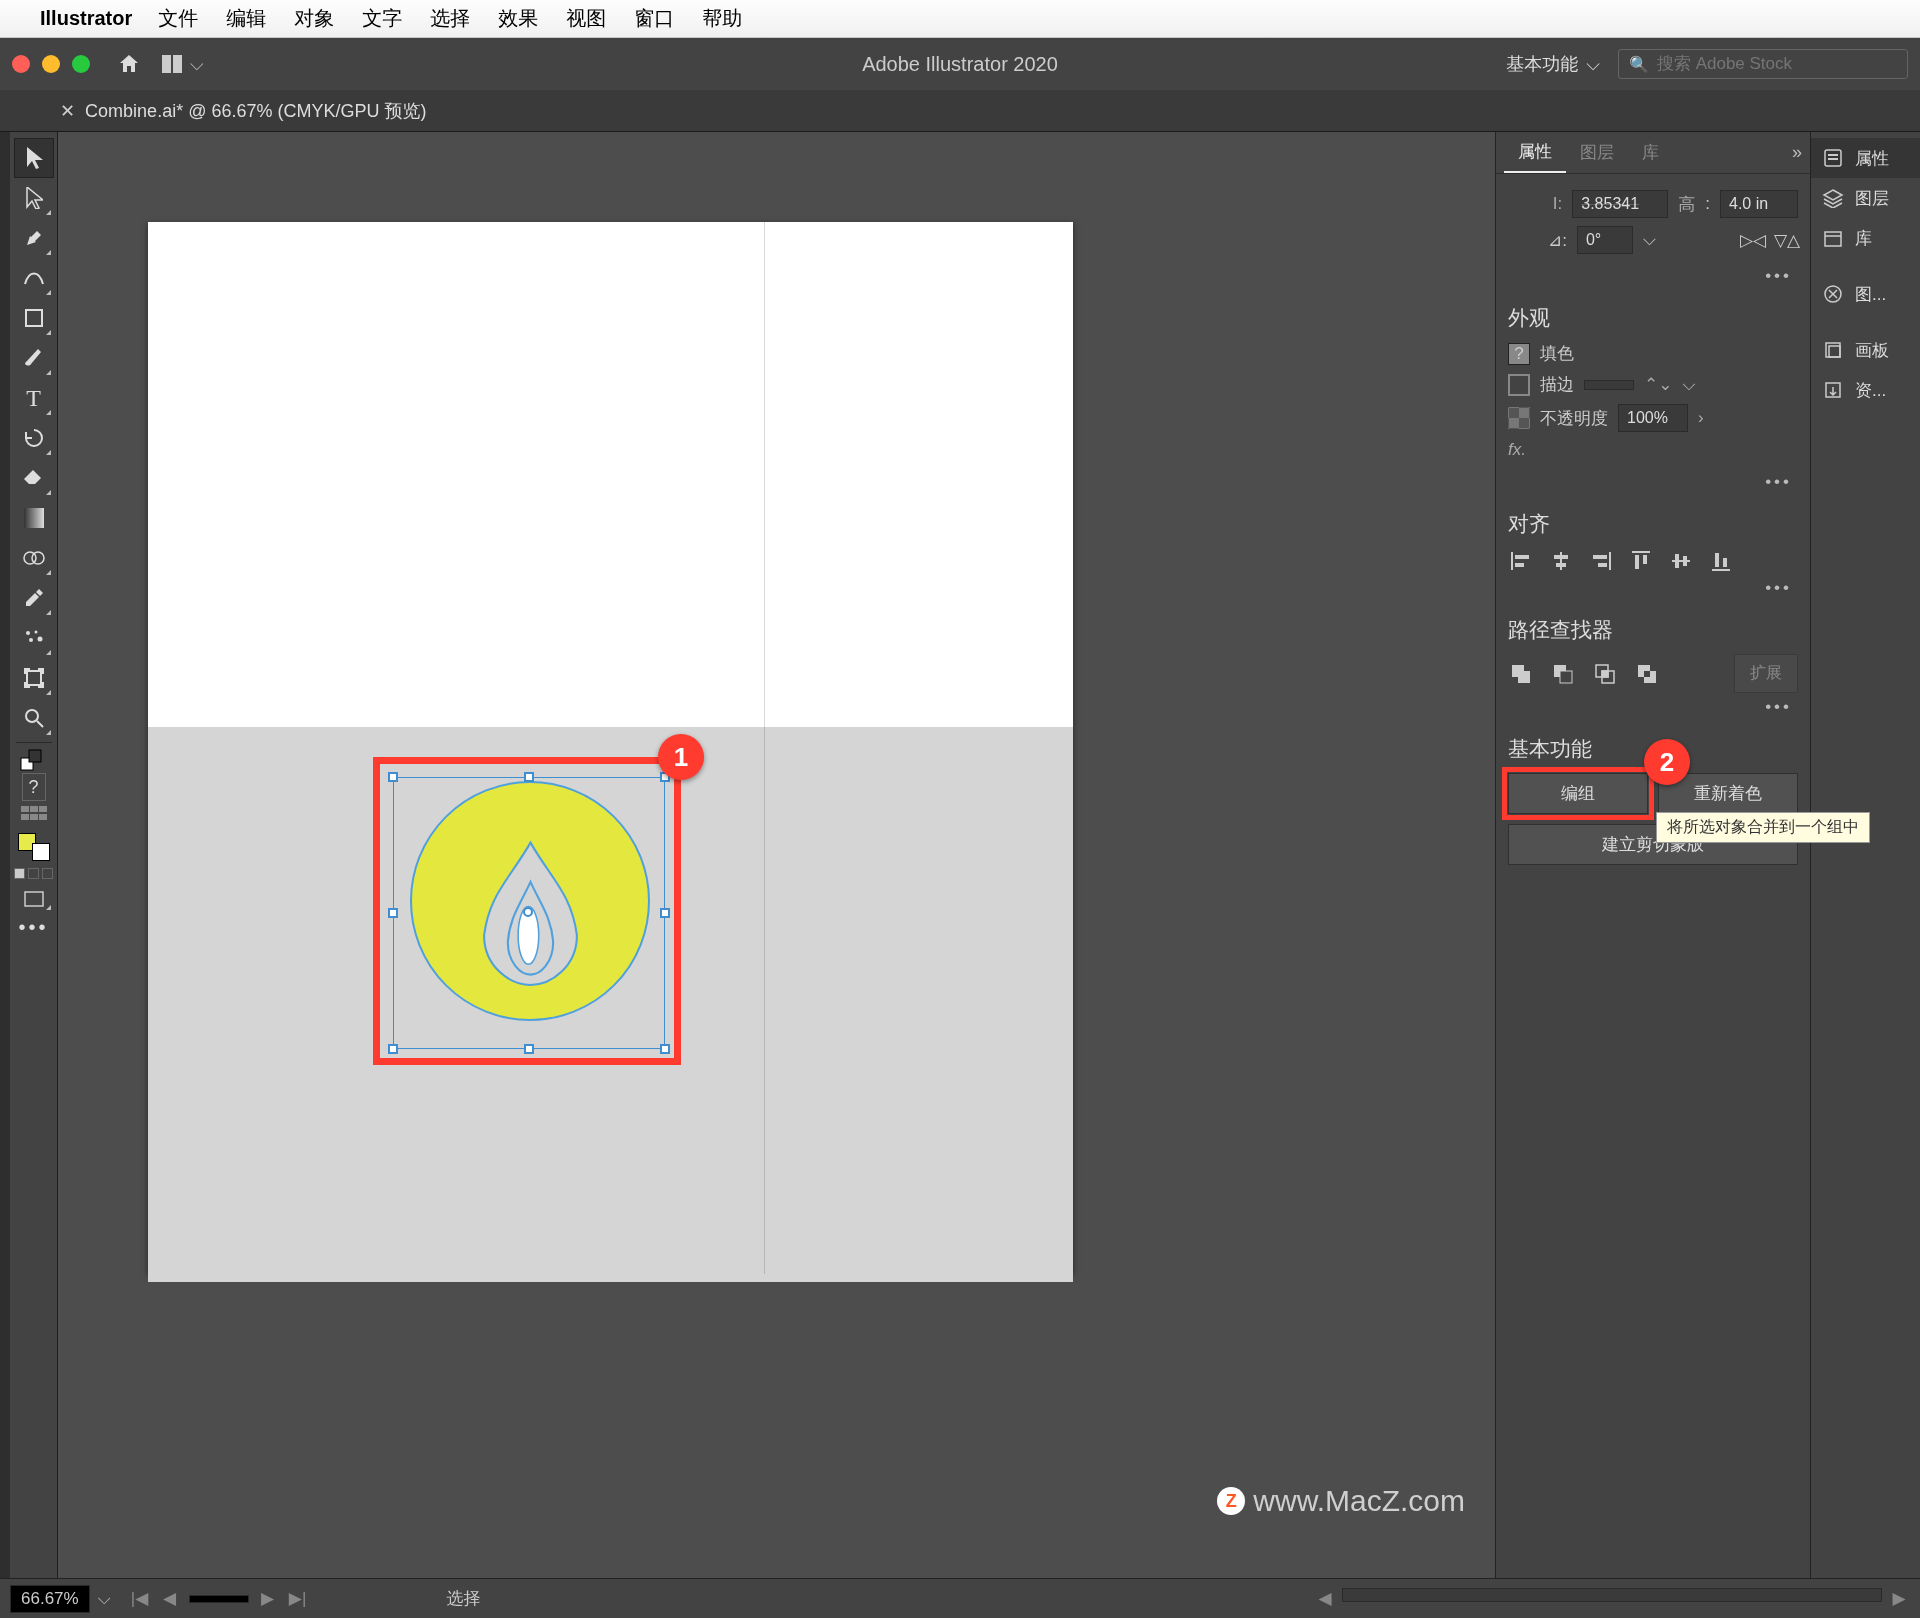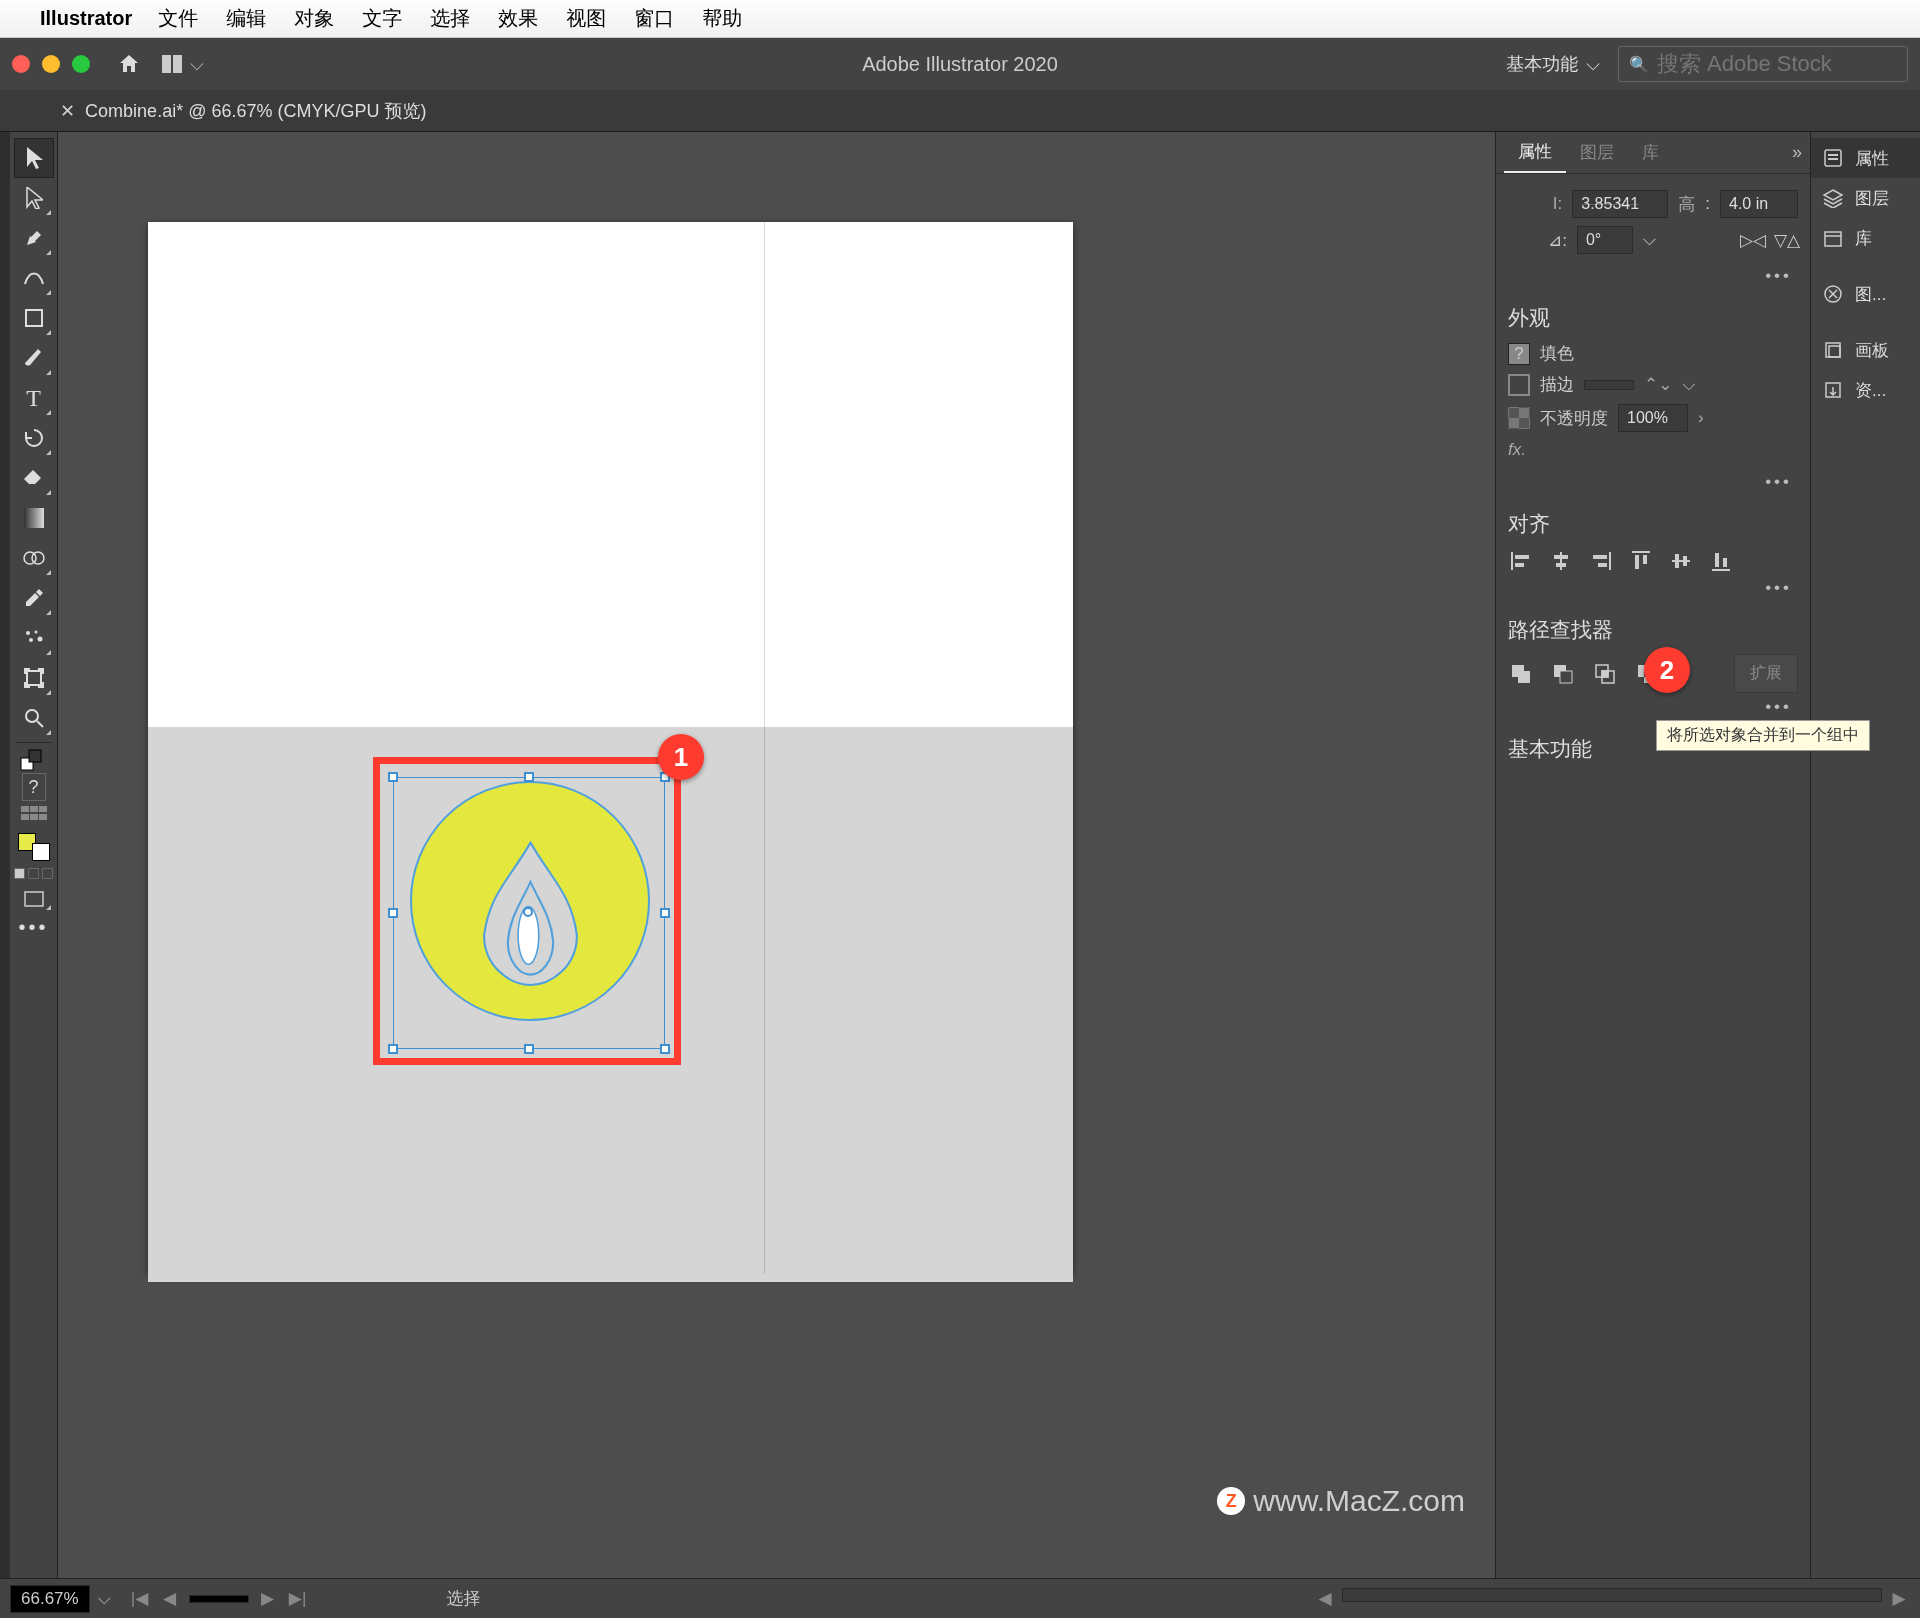--- a/index.html
+++ b/index.html
@@ -17,21 +17,21 @@
   .traffic { display: flex; gap: 12px; margin-right: 24px; }
   .traffic span { width: 18px; height: 18px; border-radius: 50%; display: inline-block; }
   .tl-close { background: #ff5f56; }
   .tl-min { background: #ffbd2e; }
   .tl-max { background: #27c93f; }
   .home-icon { width: 30px; height: 30px; color: #ddd; margin-right: 18px; display:flex; align-items:center; justify-content:center; }
   .layout-toggle { color:#ddd; margin-right:auto; display:flex; align-items:center; gap:6px;}
   .title-center { position:absolute; left:50%; transform:translateX(-50%); color:#ccc; font-size:20px;}
   .workspace-dd { display:flex; align-items:center; gap:8px; color:#ddd; margin-left:auto; margin-right:18px; font-size:18px;}
   .stock-search { display:flex; align-items:center; background:#4b4b4b00; border:1px solid #646464; border-radius:3px; padding:4px 10px; color:#999; width:290px;}
-  .stock-search input { background:transparent; border:none; color:#fde047; font-size:22px; outline:none; width:100%;}
+  .stock-search input { background:transparent; border:none; color:#fde047; font-size:17px; outline:none; width:100%;}
   .stock-search .search-ic { margin-right:8px; color:#bbb; font-size:16px;}
 
   
   .doc-tab-strip { height: 42px; background: #3a3a3a; display:flex; align-items:center; padding-left:60px; color:#ddd; font-size:18px; border-bottom:1px solid #1b1b1b;}
   .doc-tab-strip .close-x { margin-right:10px; color:#ccc;}
   
   
   .workarea { display:flex; height: calc(1618px - 38px - 52px - 42px - 40px); background:#4a4a4a;}
   
   
@@ -457,20 +457,28 @@
           <span class="pf-ic">
                 <svg width="22" height="22" fill="#ccc">
                   <path d="M2 2h12v6H8v6H2zM14 8h6v12H8v-6h6z"></path>
                 </svg>
               </span>
           <div class="btn small" style="margin-left:auto;width:64px;opacity:.45;">扩展</div>
         </div>
         <div class="dots">•••</div>
 
         <div class="section-title">基本功能</div>
+        <div class="quick-grid" style="position:relative;">
+          <div style="position:relative;">
+            <div class="btn">编组</div>
+            <div style="position:absolute;inset:-6px;border:5px solid #ff3a2f;pointer-events:none;"></div>
+          </div>
+          <div class="btn">重新着色</div>
+          <div class="btn" style="grid-column:1/3;">建立剪切蒙版</div>
+        </div>
         <div class="marker" style="position:absolute; right:120px; bottom:96px;">
               <span>2</span>
             </div>
         <div class="tooltip" style="right:-60px; bottom:38px;">将所选对象合并到一个组中</div>
       </div>
     </div>
 
     <div class="panel-strip">
       <div class="strip-item active">
         <span class="sic">

